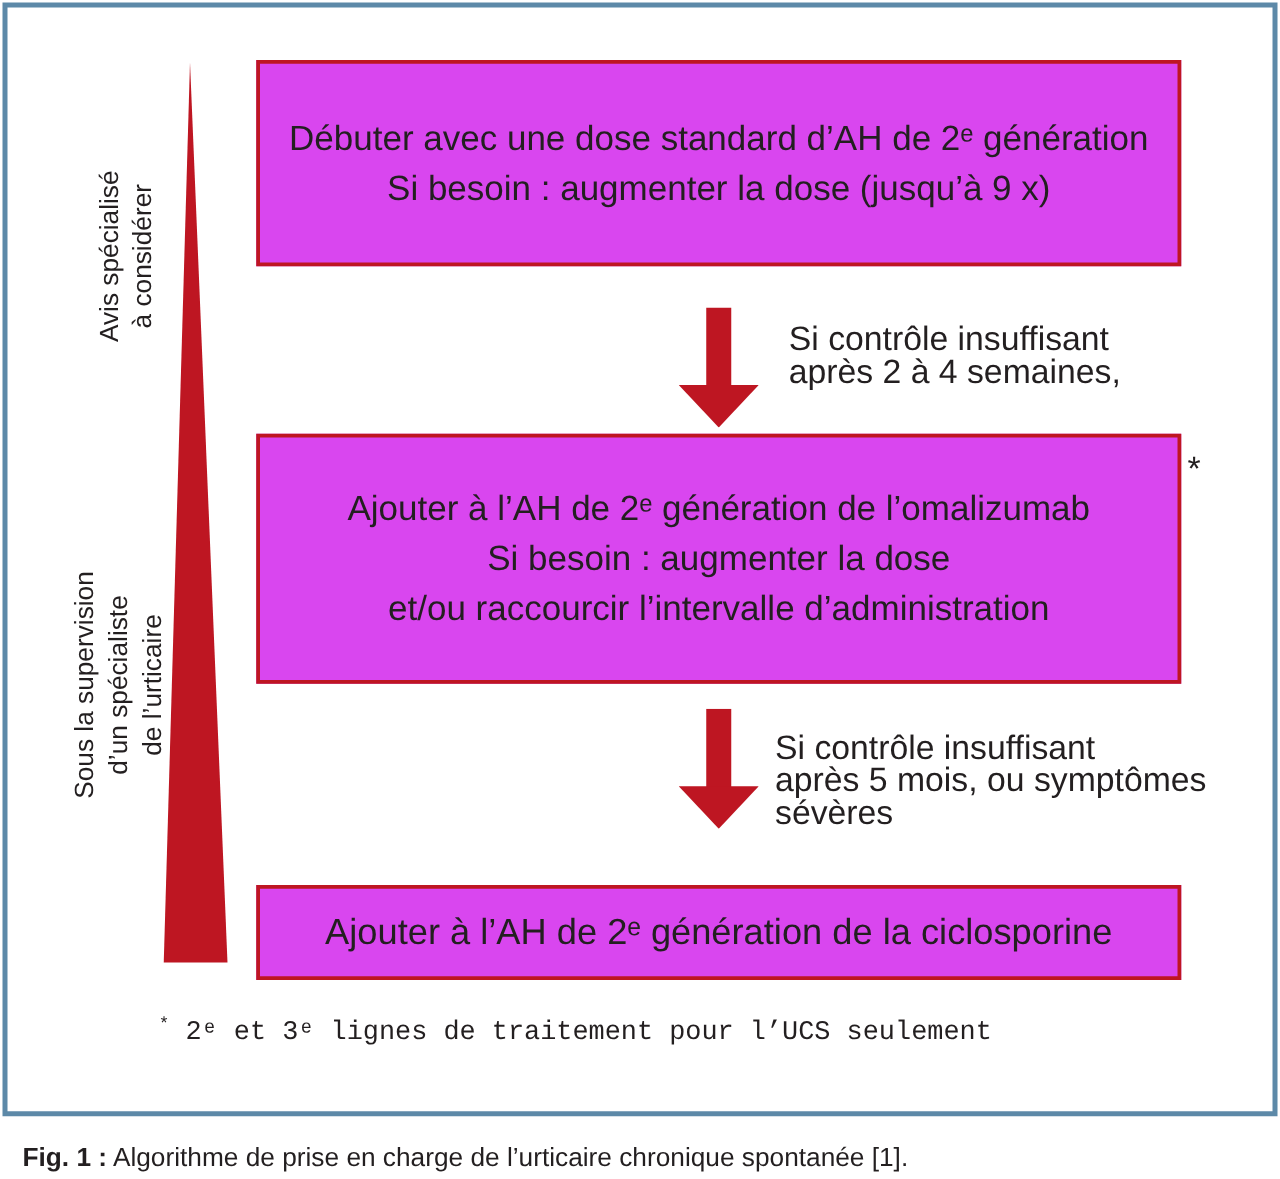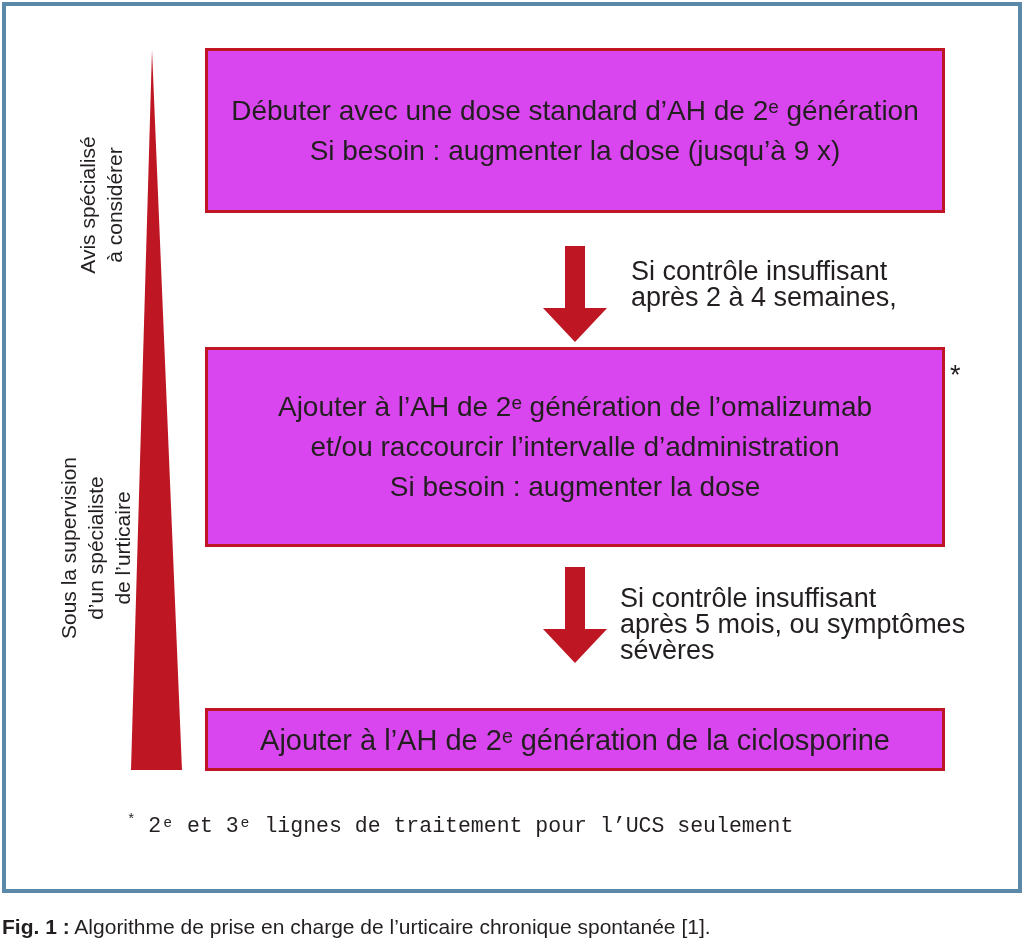--- a/index.html
+++ b/index.html
@@ -56,21 +56,21 @@
     flex-direction:column;
     justify-content:center;
     align-items:center;
     text-align:center;
     font-size:28px;
     line-height:40px;
     color:var(--text);
   }
   .step-box.s1{top:48px;height:165px;}
   .step-box.s2{top:347px;height:200px;}
-  .step-box.s3{top:708px;height:63px;font-size:29px;}
+  .step-box.s3{top:708px;height:76px;font-size:29px;}
   .arrow{
     position:absolute;
     width:64px;height:96px;
     left:543px;
   }
   .arrow.a1{top:246px;}
   .arrow.a2{top:567px;}
   .arrow rect,.arrow polygon{fill:var(--red);}
   .arrow-label{
     position:absolute;
@@ -92,21 +92,21 @@
     font-size:21.5px;
     color:var(--text);
     font-family:Liberation Mono, monospace;
   }
   .footnote .marker{
     vertical-align:super;
     font-size:14px;
   }
   .caption{
     position:absolute;
-    left:2px;top:915px;
+    left:18px;top:915px;
     font-size:21px;
     color:var(--text);
     white-space:nowrap;
   }
   .caption .cap-label{font-weight:bold;}
 </style>
 </head>
 <body>
 
 <div class="page">
@@ -138,22 +138,22 @@
     <polygon points="0,62 64,62 32,96"></polygon>
   </svg>
 
   <div class="arrow-label l1">
     <div>Si contrôle insuffisant</div>
     <div>après 2 à 4 semaines,</div>
   </div>
 
   <div class="step-box s2">
     <div>Ajouter à l’AH de 2ᵉ génération de l’omalizumab</div>
+    <div>Si besoin : augmenter la dose</div>
     <div>et/ou raccourcir l’intervalle d’administration</div>
-    <div>Si besoin : augmenter la dose</div>
   </div>
 
   <div class="asterisk">*</div>
 
   <svg class="arrow a2" viewBox="0 0 64 96" xmlns="http://www.w3.org/2000/svg" aria-hidden="true">
     <rect x="22" y="0" width="20" height="64"></rect>
     <polygon points="0,62 64,62 32,96"></polygon>
   </svg>
 
   <div class="arrow-label l2">

